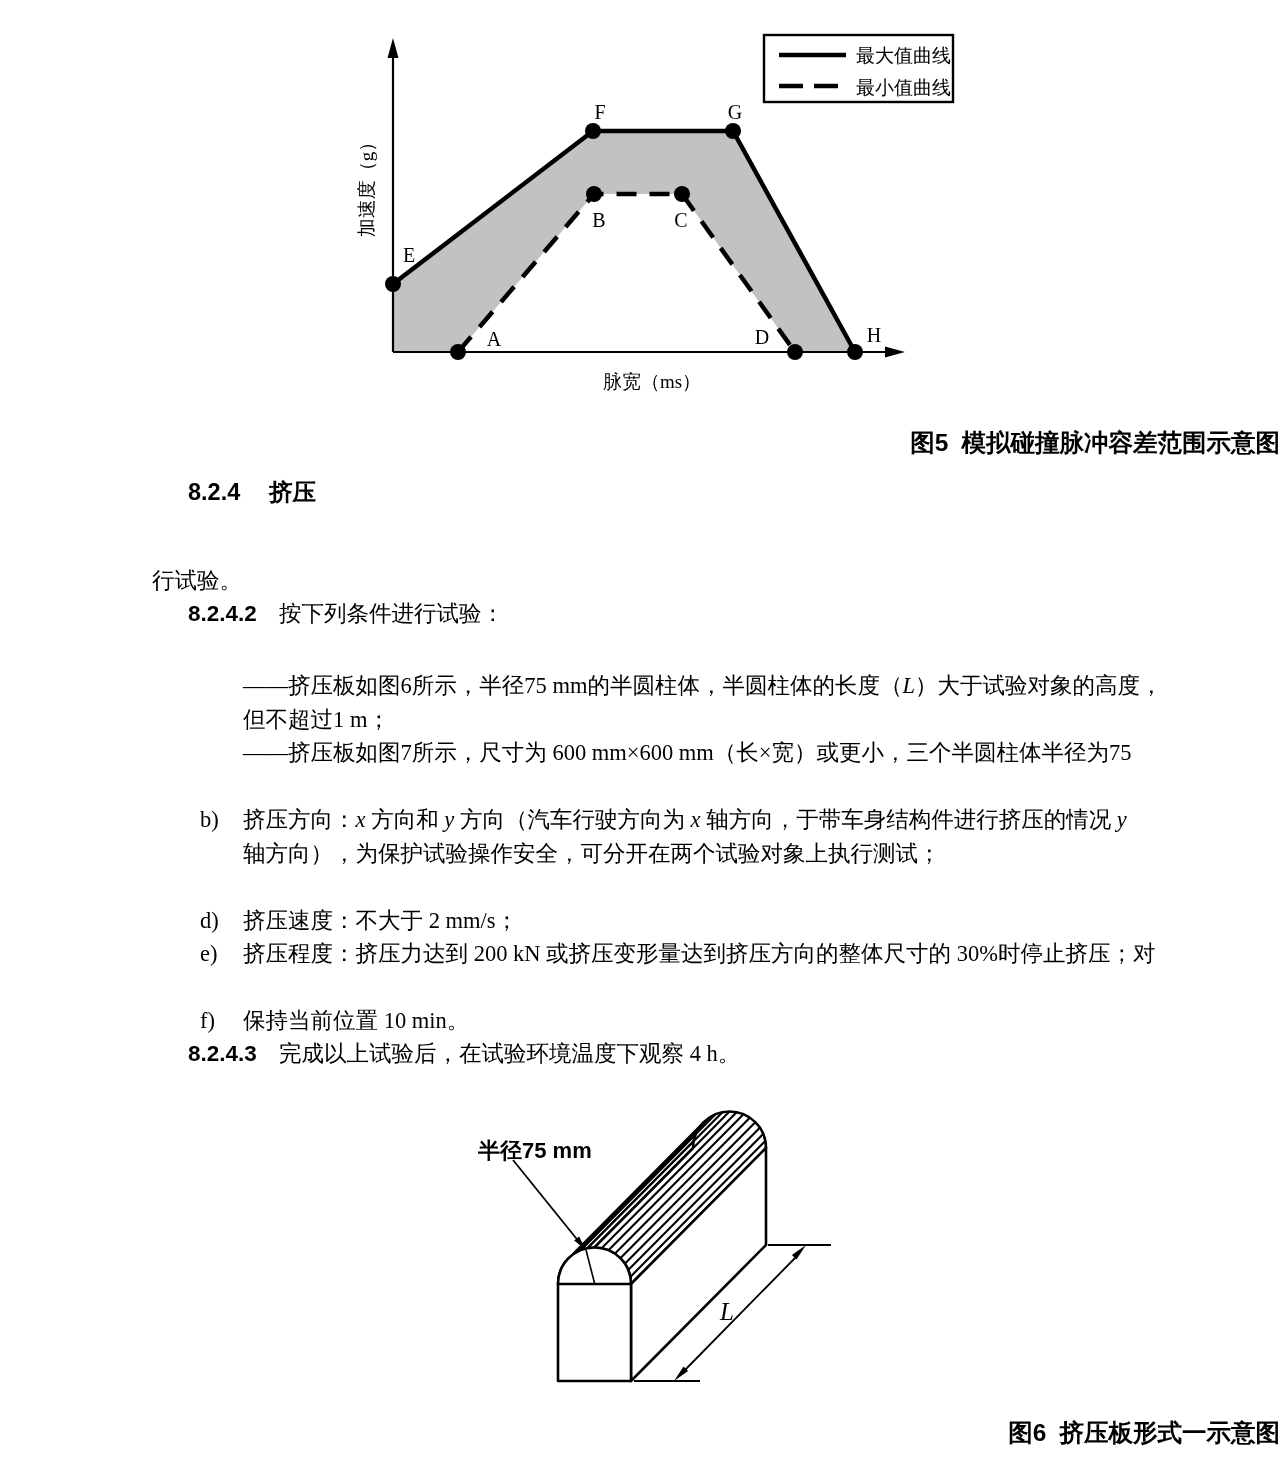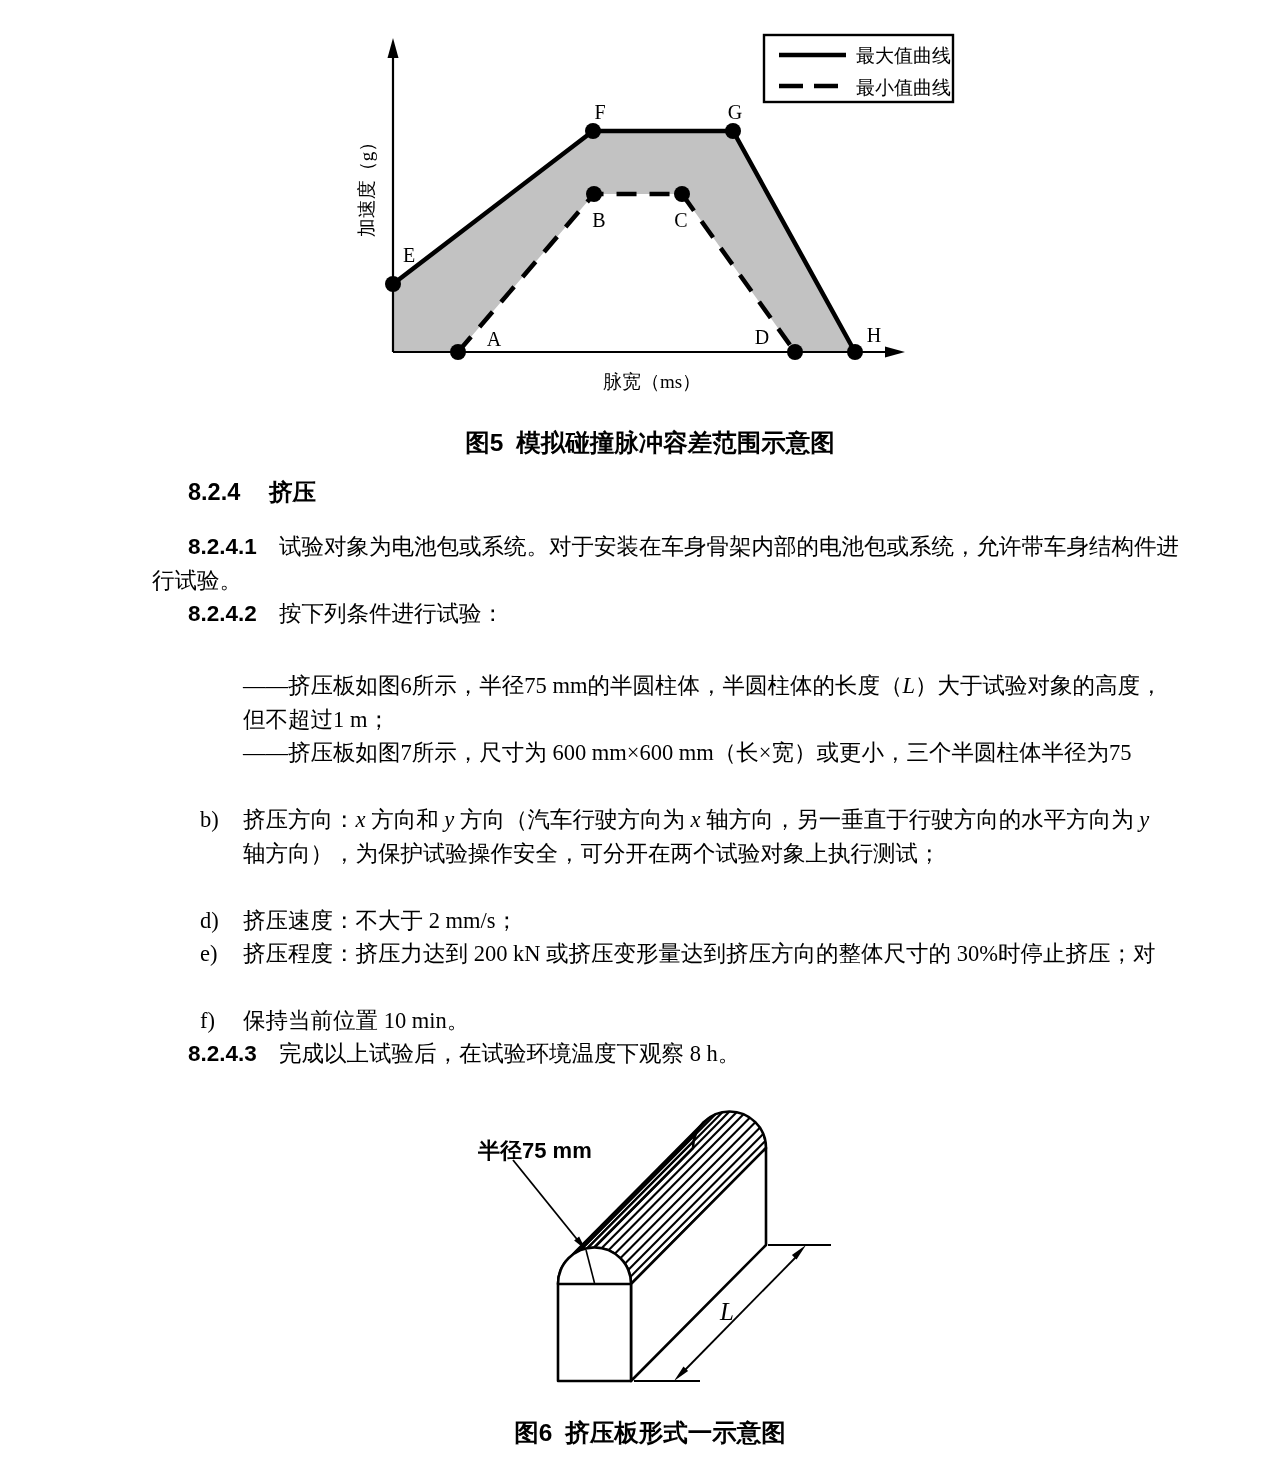--- a/index.html
+++ b/index.html
@@ -8,21 +8,21 @@
   .tl{position:absolute;font-size:22.5px;line-height:1.25;white-space:nowrap;}
   .ml{left:152px;}
   .li{left:200px;}
   .ind{left:243px;}
   .num{font-family:Liberation Sans, sans-serif;font-weight:bold;display:inline-block;margin-left:36px;}
   .w91{width:91px;}
   .w81{width:81px;}
   .lbl{display:inline-block;width:43px;}
   .hd{font-family:"Liberation Sans","DejaVu Sans",sans-serif;font-weight:bold;font-size:23.5px;}
   .it{font-style:italic;}
-  .caption{position:absolute;left:20px;width:1260px;text-align:center;
+  .caption{position:absolute;left:20px;width:1260px;text-align:right;
            font-family:"Liberation Sans","DejaVu Sans",sans-serif;font-weight:bold;font-size:24.5px;}
   .capno{margin-right:13px;}
   svg text{font-family:"Liberation Serif","DejaVu Serif",serif;}
   svg .sanstxt{font-family:"Liberation Sans","DejaVu Sans",sans-serif;font-weight:bold;}
 </style>
 </head>
 <body>
 
 <div class="page">
 
@@ -77,60 +77,57 @@
   </svg>
 
   <div class="caption" style="top:426px">
     <span class="capno">图5</span><span>模拟碰撞脉冲容差范围示意图</span>
   </div>
 
   <div class="tl ml hd" style="top:478px">
     <span class="num w81">8.2.4</span><span>挤压</span>
   </div>
 
-  <div class="tl ml" style="top:533px">
-    <span class="num w91">8.2.4.1</span><span>试验对象为电池包或系统。对于安装在车身骨架内部的电池包或系统，允许带车身结构件进</span>
-  </div>
   <div class="tl ml" style="top:567px">
     <span>行试验。</span>
   </div>
 
   <div class="tl ml" style="top:600px">
     <span class="num w91">8.2.4.2</span><span>按下列条件进行试验：</span>
   </div>
 
   <div class="tl ind" style="top:672px">
     <span>——挤压板如图6所示，半径75 mm的半圆柱体，半圆柱体的长度（</span><span class="it">L</span><span>）大于试验对象的高度，</span>
   </div>
   <div class="tl ind" style="top:706px">
     <span>但不超过1 m；</span>
   </div>
   <div class="tl ind" style="top:739px">
     <span>——挤压板如图7所示，尺寸为 600 mm×600 mm（长×宽）或更小，三个半圆柱体半径为75</span>
   </div>
 
   <div class="tl li" style="top:806px">
-    <span class="lbl">b)</span><span>挤压方向：</span><span class="it">x</span><span> 方向和 </span><span class="it">y</span><span> 方向（汽车行驶方向为 </span><span class="it">x</span><span> 轴方向，另一垂直于行驶方向的水平方向为 </span><span class="it">y</span>
+    <span class="lbl">b)</span><span>挤压方向：</span><span class="it">x</span><span> 方向和 </span><span class="it">y</span><span> 方向（汽车行驶方向为 </span><span class="it">x</span><span> 轴方向，于带车身结构件进行挤压的情况 </span><span class="it">y</span>
   </div>
   <div class="tl ind" style="top:840px">
     <span>轴方向），为保护试验操作安全，可分开在两个试验对象上执行测试；</span>
   </div>
 
   <div class="tl li" style="top:907px">
     <span class="lbl">d)</span><span>挤压速度：不大于 2 mm/s；</span>
   </div>
   <div class="tl li" style="top:940px">
     <span class="lbl">e)</span><span>挤压程度：挤压力达到 200 kN 或挤压变形量达到挤压方向的整体尺寸的 30%时停止挤压；对</span>
   </div>
   <div class="tl li" style="top:1007px">
     <span class="lbl">f)</span><span>保持当前位置 10 min。</span>
   </div>
 
   <div class="tl ml" style="top:1040px">
-    <span class="num w91">8.2.4.3</span><span>完成以上试验后，在试验环境温度下观察 8 h。</span>
+    <span class="num w91">8.2.4.3</span><span>完成以上试验后，在试验环境温度下观察 4 h。</span>
   </div>
 
   <svg style="position:absolute;left:430px;top:1090px" width="480" height="330" viewBox="430 1090 480 330">
     <g stroke="#000" fill="#fff" stroke-linejoin="round">
 
       <path stroke-width="2.6" d="M 558,1284 L 693,1148 A 36.5,36.5 0 0 1 766,1148 L 631,1284 A 36.5,36.5 0 0 0 558,1284 Z"></path>
 
       <g stroke-width="2.1" fill="none">
         <line x1="558.7" y1="1276.9" x2="693.7" y2="1140.9"></line>
         <line x1="560.8" y1="1270.0" x2="695.8" y2="1134.0"></line>

